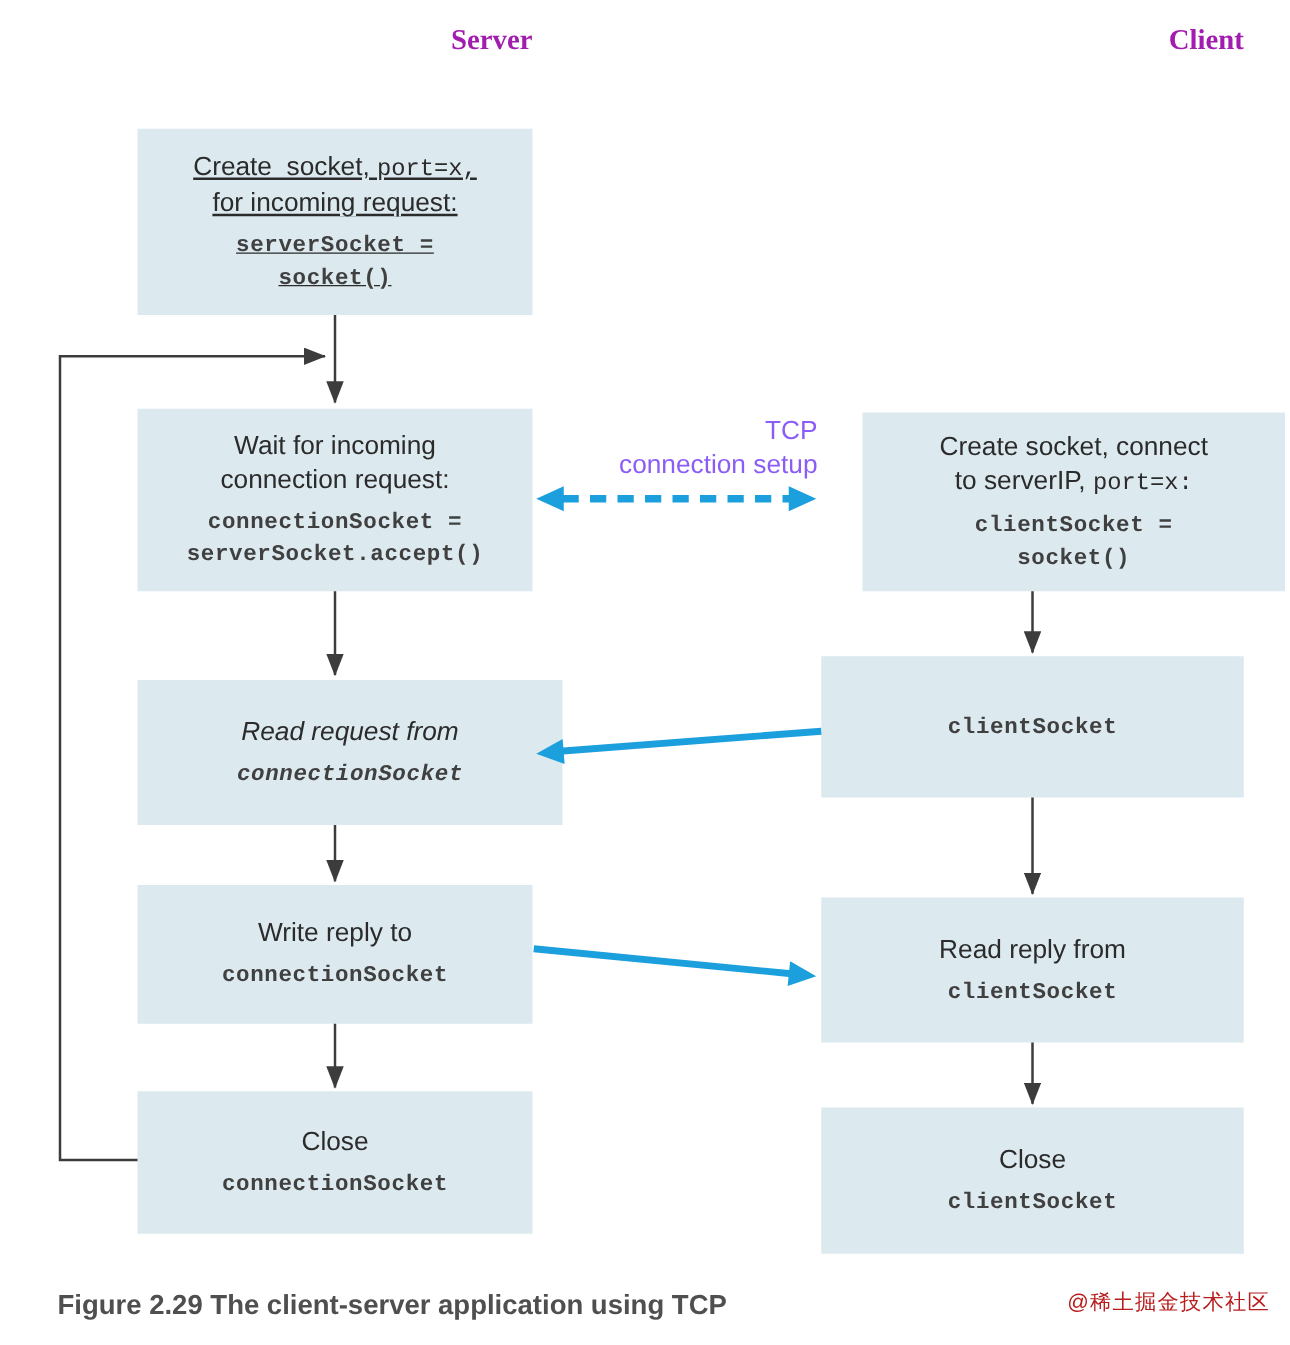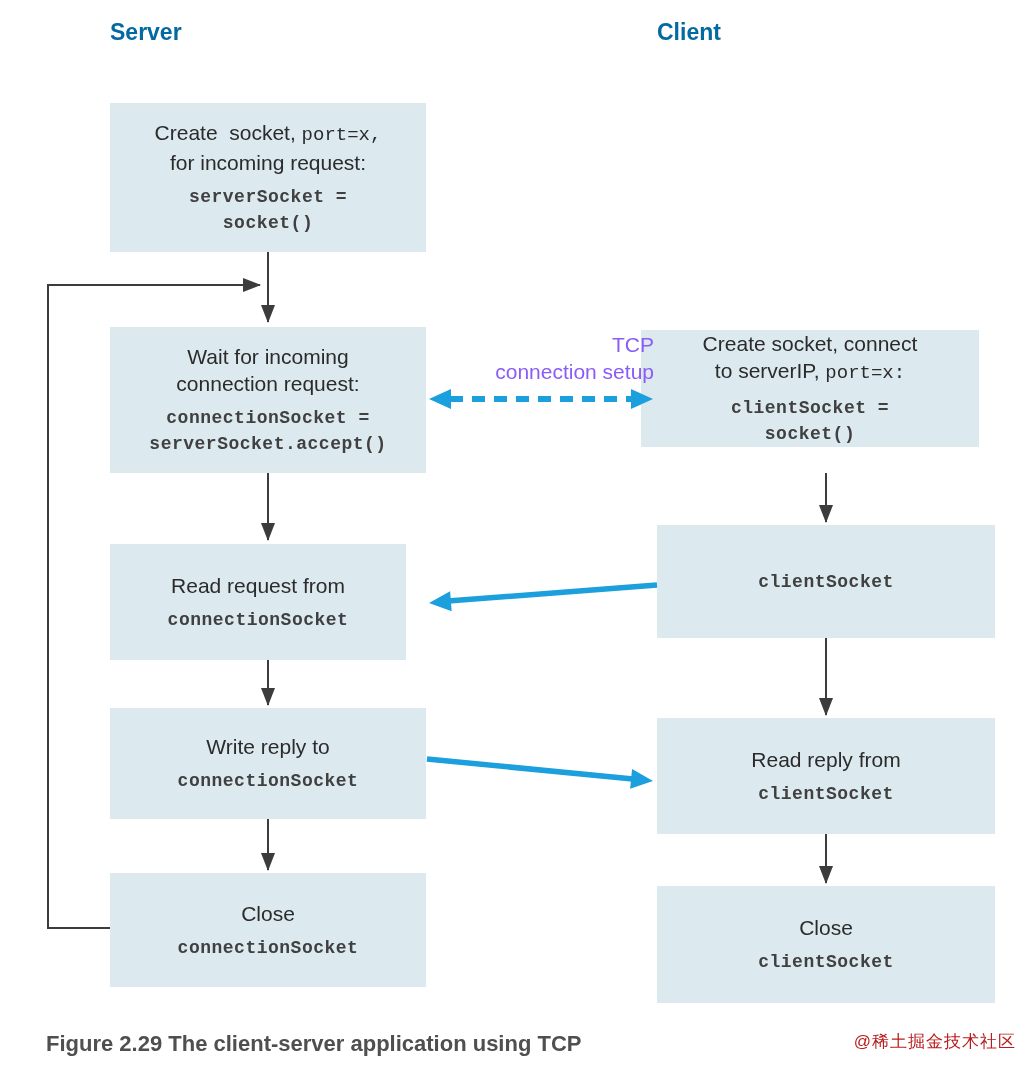--- a/index.html
+++ b/index.html
@@ -12,22 +12,23 @@
   }
   .canvas {
     position: relative;
     width: 1032px;
     height: 1076px;
     background: #ffffff;
     overflow: hidden;
   }
   .col-header {
     position: absolute;
-    text-align: left;
-    color: #0369a1;
+    text-align: right;
+    color: #a21caf;
+    font-family: Liberation Serif, serif;
   }
   .col-title {
     font-size: 23px;
     font-weight: bold;
     line-height: 30px;
   }
   .col-subtitle {
     font-size: 21px;
     line-height: 32px;
   }
@@ -98,50 +99,50 @@
 
 <div class="canvas">
 
   <div class="col-header" style="left:110px; top:17px; width:316px;">
     <div class="col-title">Server</div>
   </div>
   <div class="col-header" style="left:657px; top:17px; width:338px;">
     <div class="col-title">Client</div>
   </div>
 
-  <div class="box" style="left:110px; top:103px; width:316px; height:149px;">
+  <div class="box" style="left:110px; top:103px; width:316px; height:149px;text-decoration:underline;">
     <div class="tline"><span>Create  socket, </span><span class="mono-dark">port=x,</span></div>
     <div class="tline">for incoming request:</div>
     <div class="code">serverSocket =</div>
     <div class="code">socket()</div>
   </div>
 
   <div class="box" style="left:110px; top:327px; width:316px; height:146px;">
     <div class="tline">Wait for incoming</div>
     <div class="tline">connection request:</div>
     <div class="code">connectionSocket =</div>
     <div class="code">serverSocket.accept()</div>
   </div>
 
-  <div class="box" style="left:110px; top:544px; width:296px; height:116px;">
+  <div class="box" style="left:110px; top:544px; width:340px; height:116px;font-style:italic;">
     <div class="tline">Read request from</div>
     <div class="code">connectionSocket</div>
   </div>
 
   <div class="box" style="left:110px; top:708px; width:316px; height:111px;">
     <div class="tline">Write reply to</div>
     <div class="code">connectionSocket</div>
   </div>
 
   <div class="box" style="left:110px; top:873px; width:316px; height:114px;">
     <div class="tline">Close</div>
     <div class="code">connectionSocket</div>
   </div>
 
-  <div class="box" style="left:641px; top:330px; width:338px; height:117px;">
+  <div class="box" style="left:690px; top:330px; width:338px; height:143px;">
     <div class="tline">Create socket, connect</div>
     <div class="tline"><span>to serverIP, </span><span class="mono-dark">port=x:</span></div>
     <div class="code">clientSocket =</div>
     <div class="code">socket()</div>
   </div>
 
   <div class="box" style="left:657px; top:525px; width:338px; height:113px;">
     <div class="code">clientSocket</div>
   </div>
 

